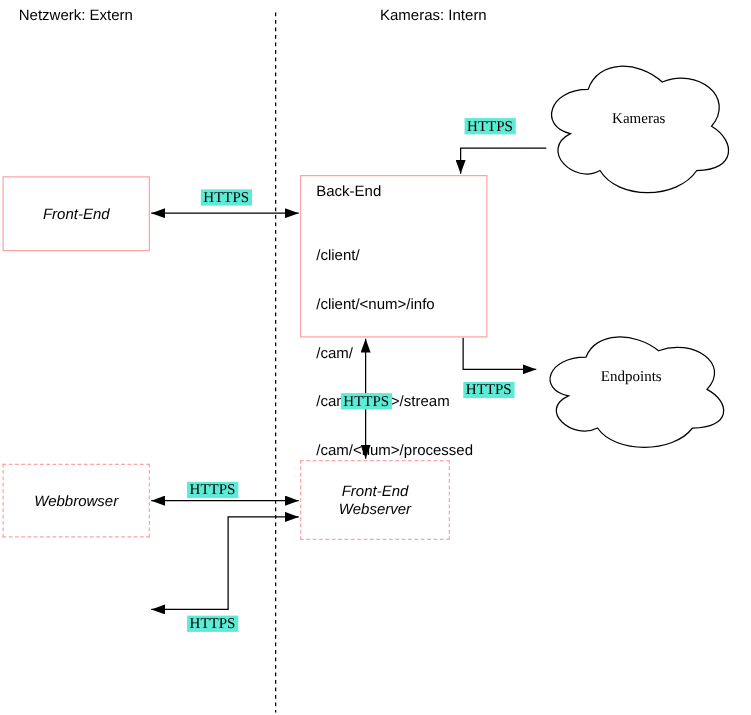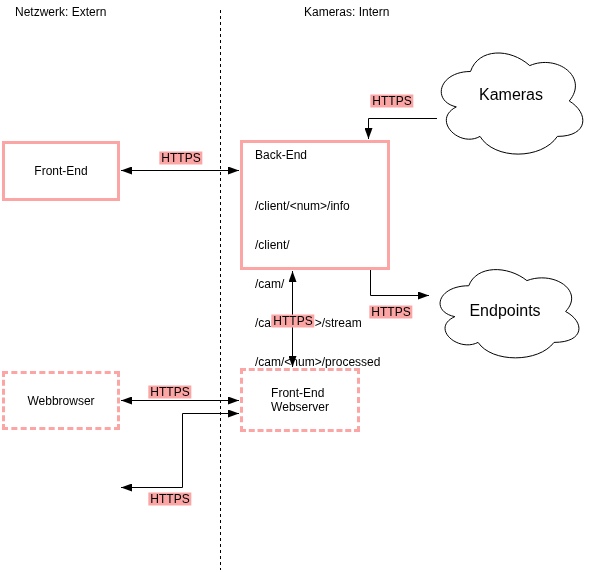--- a/index.html
+++ b/index.html
@@ -19,56 +19,59 @@
     position: absolute;
     font-size: 12px;
     line-height: 14px;
     white-space: nowrap;
   }
 
   .node {
     position: absolute;
     box-sizing: border-box;
     background: #ffffff;
-    border: 3px solid #fca5a5;
+    border: 1px solid #fca5a5;
     font-size: 12px;
   }
   .node.dashed { border-style: dashed; }
   .node.centered {
     display: flex;
     align-items: center;
     justify-content: center;
-    text-align: left;
+    text-align: center;
+    font-style: italic;
   }
 
   .box-frontend   { left: 2px;   top: 141px; width: 118px; height: 60px; }
   .box-backend    { left: 240px; top: 140px; width: 150px; height: 130px; padding: 6px 0 0 12px; }
   .box-webbrowser { left: 2px;   top: 371px; width: 118px; height: 59px; }
   .box-app        { left: 2px;   top: 456px; width: 118px; height: 59px; }
   .box-webserver  { left: 240px; top: 368px; width: 120px; height: 64px; line-height: 14px; }
 
   .backend-title { line-height: 13px; }
   .backend-routes { margin-top: 12px; line-height: 13px; white-space: pre; }
   .ws-line { display: block; }
 
   .cloud-label {
     position: absolute;
     transform: translate(-50%, -50%);
-    font-size: 16px;
+    font-size: 12px;
     white-space: nowrap;
+    font-family: Liberation Serif, serif;
   }
 
   .edge-label {
     position: absolute;
     transform: translate(-50%, -50%);
     font-size: 12px;
     line-height: 13px;
-    background: #fca5a5;
+    background: #5eead4;
     padding: 0 2px;
     white-space: nowrap;
+    font-family: Liberation Serif, serif;
   }
 </style>
 </head>
 <body>
 
 <div class="canvas">
 
   <svg class="layer" viewBox="0 0 601 572" xmlns="http://www.w3.org/2000/svg">
     <defs>
       <marker id="ah-end" viewBox="0 0 11 8" refX="11" refY="4" markerWidth="11" markerHeight="8" markerUnits="userSpaceOnUse" orient="auto">
@@ -113,43 +116,43 @@
   <div class="zone-label" style="left:15px; top:5px;">Netzwerk: Extern</div>
   <div class="zone-label" style="left:304px; top:5px;">Kameras: Intern</div>
 
   <div class="node centered box-frontend">
     <span>Front-End</span>
   </div>
 
   <div class="node box-backend">
     <div class="backend-title">Back-End</div>
     <div class="backend-routes">
+      <div>/client/</div>
       <div>/client/&lt;num&gt;/info</div>
-      <div>/client/</div>
       <div>/cam/</div>
       <div>/cam/&lt;num&gt;/stream</div>
       <div>/cam/&lt;num&gt;/processed</div>
       <div>/cam/&lt;num&gt;//info</div>
     </div>
   </div>
 
   <div class="node dashed centered box-webbrowser">
     <span>Webbrowser</span>
   </div>
 
 
   <div class="node dashed centered box-webserver">
     <span>
       <span class="ws-line">Front-End</span>
       <span class="ws-line">Webserver</span>
     </span>
   </div>
 
   <div class="cloud-label" style="left:511px; top:95px;">Kameras</div>
-  <div class="cloud-label" style="left:505px; top:311px;">Endpoints</div>
+  <div class="cloud-label" style="left:505px; top:301px;">Endpoints</div>
 
   <div class="edge-label" style="left:181px; top:158px;">HTTPS</div>
   <div class="edge-label" style="left:392px; top:101px;">HTTPS</div>
   <div class="edge-label" style="left:293px; top:321px;">HTTPS</div>
   <div class="edge-label" style="left:391px; top:312px;">HTTPS</div>
   <div class="edge-label" style="left:170px; top:392px;">HTTPS</div>
   <div class="edge-label" style="left:170px; top:499px;">HTTPS</div>
 
 </div>
 

